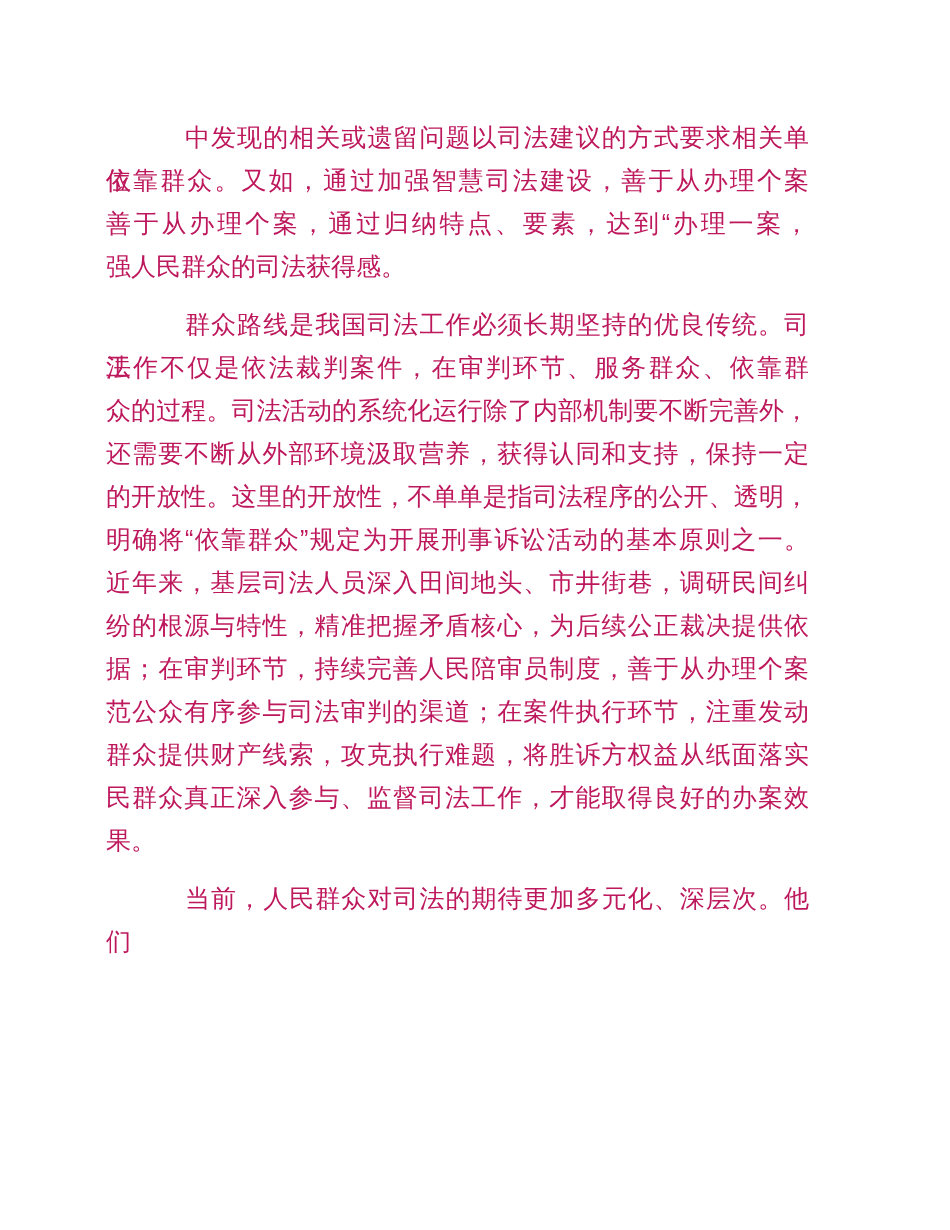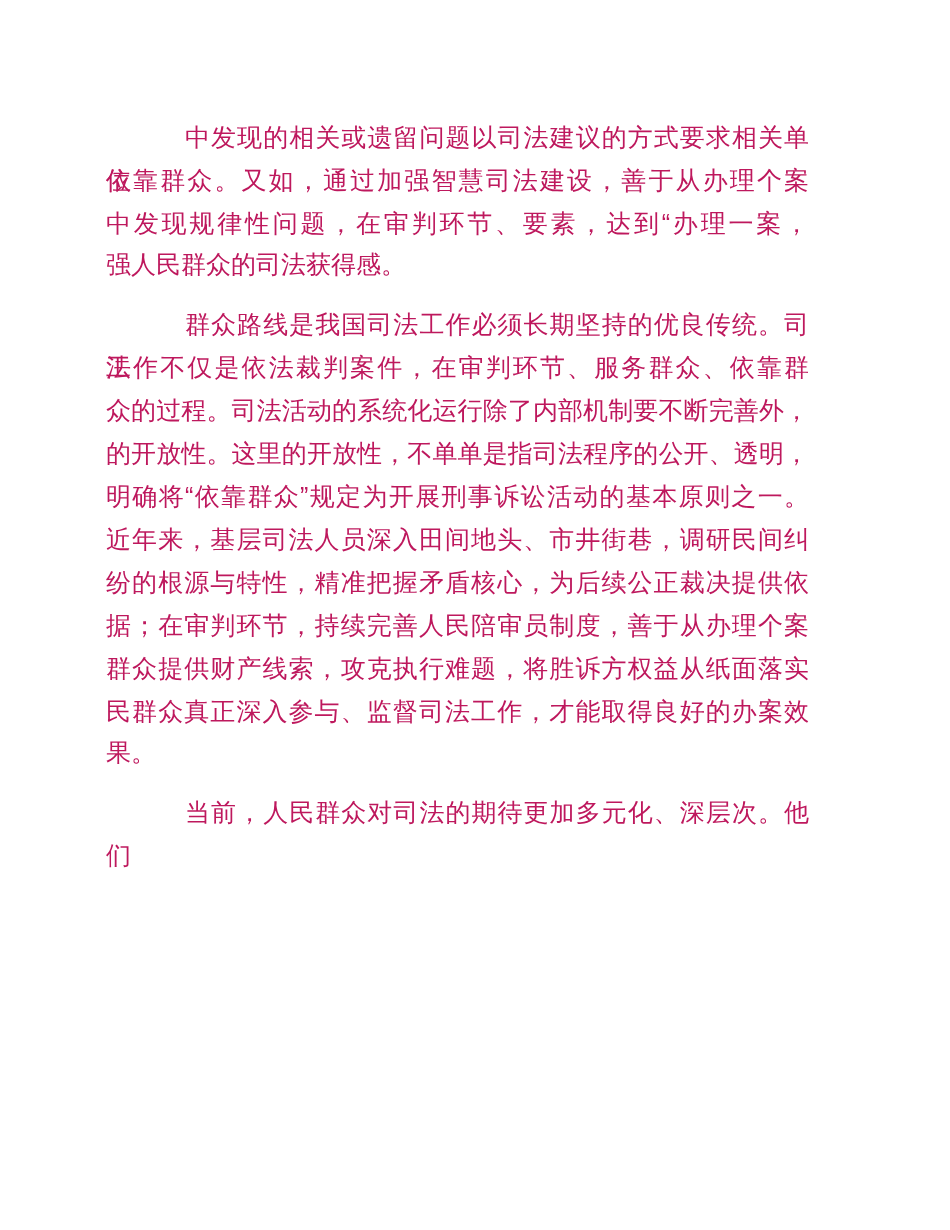--- a/index.html
+++ b/index.html
@@ -42,43 +42,44 @@
     text-align-last: justify;
     text-justify: inter-character;
     overflow: visible;
   }
   .line.first {
     text-indent: 79px;
   }
   .line.end {
     
     text-align-last: left;
-    font-family: Liberation Mono, monospace;
   }
 </style>
 </head>
 <body>
 
 <div class="doc">
   <div class="doc-body">
       <div class="para">
         <div class="line first">中发现的相关或遗留问题以司法建议的方式要求相关单位</div>
         <div class="line">依靠群众。又如，通过加强智慧司法建设，善于从办理个案</div>
-        <div class="line">中发现规律性问题，在审判环节、要素，达到“办理一案，</div>
+        <div class="line">善于从办理个案，通过归纳特点、要素，达到“办理一案，</div>
         <div class="line end">强人民群众的司法获得感。</div>
       </div>
       <div class="para">
         <div class="line first">群众路线是我国司法工作必须长期坚持的优良传统。司法</div>
         <div class="line">工作不仅是依法裁判案件，在审判环节、服务群众、依靠群</div>
         <div class="line">众的过程。司法活动的系统化运行除了内部机制要不断完善外，</div>
+        <div class="line">还需要不断从外部环境汲取营养，获得认同和支持，保持一定</div>
         <div class="line">的开放性。这里的开放性，不单单是指司法程序的公开、透明，</div>
         <div class="line">明确将“依靠群众”规定为开展刑事诉讼活动的基本原则之一。</div>
         <div class="line">近年来，基层司法人员深入田间地头、市井街巷，调研民间纠</div>
         <div class="line">纷的根源与特性，精准把握矛盾核心，为后续公正裁决提供依</div>
         <div class="line">据；在审判环节，持续完善人民陪审员制度，善于从办理个案</div>
+        <div class="line">范公众有序参与司法审判的渠道；在案件执行环节，注重发动</div>
         <div class="line">群众提供财产线索，攻克执行难题，将胜诉方权益从纸面落实</div>
         <div class="line">民群众真正深入参与、监督司法工作，才能取得良好的办案效</div>
         <div class="line end">果。</div>
       </div>
       <div class="para">
         <div class="line first">当前，人民群众对司法的期待更加多元化、深层次。他们</div>
       </div>
     </div>
 </div>
 

